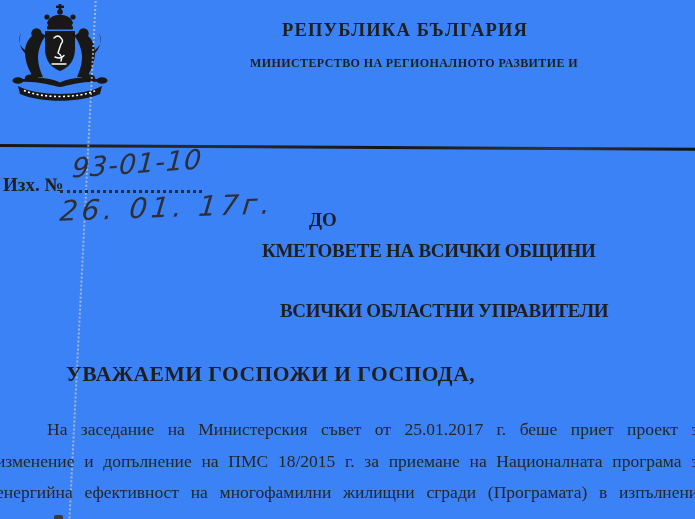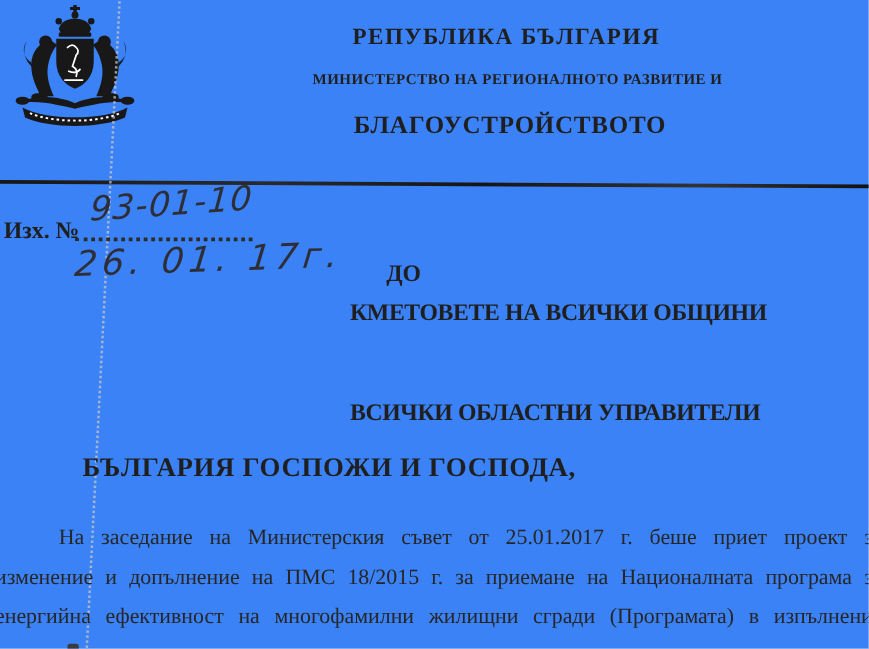--- a/index.html
+++ b/index.html
@@ -32,22 +32,22 @@
   .ref-label{position:absolute;left:3px;top:174px;font-size:19px;font-weight:bold;white-space:nowrap;text-align:right;}
   .ref-dots{position:absolute;left:60px;top:163px;width:142px;height:27px;border-bottom:3px dotted #2b2b2b;}
   .hand{
     position:absolute;font-family:"DejaVu Sans",sans-serif;font-style:italic;
     color:#2e2e36;white-space:nowrap;
   }
   .hand-num{left:72px;top:148px;font-size:27px;letter-spacing:1px;transform:rotate(-4deg) skewX(-8deg);}
   .hand-date{left:60px;top:191px;font-size:28px;letter-spacing:4px;transform:rotate(-2deg) skewX(-8deg);}
   
   .to-label{position:absolute;left:280px;top:209px;font-size:19px;font-weight:bold;margin-left:29px;}
-  .rcpt1{position:absolute;left:280px;top:240px;font-size:19px;font-weight:bold;letter-spacing:-0.3px;white-space:nowrap;}
-  .rcpt2{position:absolute;left:280px;top:300px;font-size:19px;font-weight:bold;letter-spacing:-0.3px;white-space:nowrap;margin-top:20px;}
+  .rcpt1{position:absolute;left:262px;top:240px;font-size:19px;font-weight:bold;letter-spacing:-0.3px;white-space:nowrap;}
+  .rcpt2{position:absolute;left:280px;top:300px;font-size:19px;font-weight:bold;letter-spacing:-0.3px;white-space:nowrap;}
   
   .salutation{position:absolute;left:66px;top:362px;font-size:21.5px;font-weight:bold;letter-spacing:0.5px;white-space:nowrap;}
   .body-block{position:absolute;left:-4px;top:414px;width:710px;font-size:17.5px;line-height:31.5px;color:#262626;}
   .body-line{text-align:justify;text-align-last:justify;overflow:hidden;height:31.5px;}
   .body-line.indent{margin-left:51px;}
   .stub{position:absolute;left:54px;top:515px;width:9px;height:6px;background:#3a3a3a;border-radius:2px 2px 0 0;}
 </style>
 </head>
 <body>
 
@@ -83,35 +83,34 @@
         <path d="M44 34 q4 -4 7 0 q3 3 0 6 l-3 9 q5 3 3 8"></path>
         <path d="M45 53 q6 2.5 9 -1.5"></path>
         <path d="M42 60 h14"></path>
       </g>
       <path d="M14 86.5 C32 94.5 68 94.5 86 86.5" stroke="#ffffff" stroke-width="1.6" stroke-dasharray="2 2.4" fill="none"></path>
     </svg>
   </div>
 
   <div class="hdr hdr-country">РЕПУБЛИКА БЪЛГАРИЯ</div>
   <div class="hdr hdr-min1">МИНИСТЕРСТВО НА РЕГИОНАЛНОТО РАЗВИТИЕ И</div>
-  <div class="hdr hdr-min2">БЛАГОУСТРОЙСТВОТО</div>
 
   <div class="rule"></div>
   <div class="fold"></div>
 
   <div class="ref-label">Изх. №</div>
   <div class="ref-dots"></div>
   <div class="hand hand-num">93-01-10</div>
   <div class="hand hand-date">26. 01. 17г.</div>
 
   <div class="to-label">ДО</div>
   <div class="rcpt1">КМЕТОВЕТЕ НА ВСИЧКИ ОБЩИНИ</div>
   <div class="rcpt2">ВСИЧКИ ОБЛАСТНИ УПРАВИТЕЛИ</div>
 
-  <div class="salutation">БЪЛГАРИЯ ГОСПОЖИ И ГОСПОДА,</div>
+  <div class="salutation">УВАЖАЕМИ ГОСПОЖИ И ГОСПОДА,</div>
 
   <div class="body-block">
     <div class="body-line indent">На заседание на Министерския съвет от 25.01.2017 г. беше приет проект за</div>
     <div class="body-line">изменение и допълнение на ПМС 18/2015 г. за приемане на Националната програма за</div>
     <div class="body-line">енергийна ефективност на многофамилни жилищни сгради (Програмата) в изпълнение</div>
   </div>
 
   <div class="stub"></div>
 
 </div>

